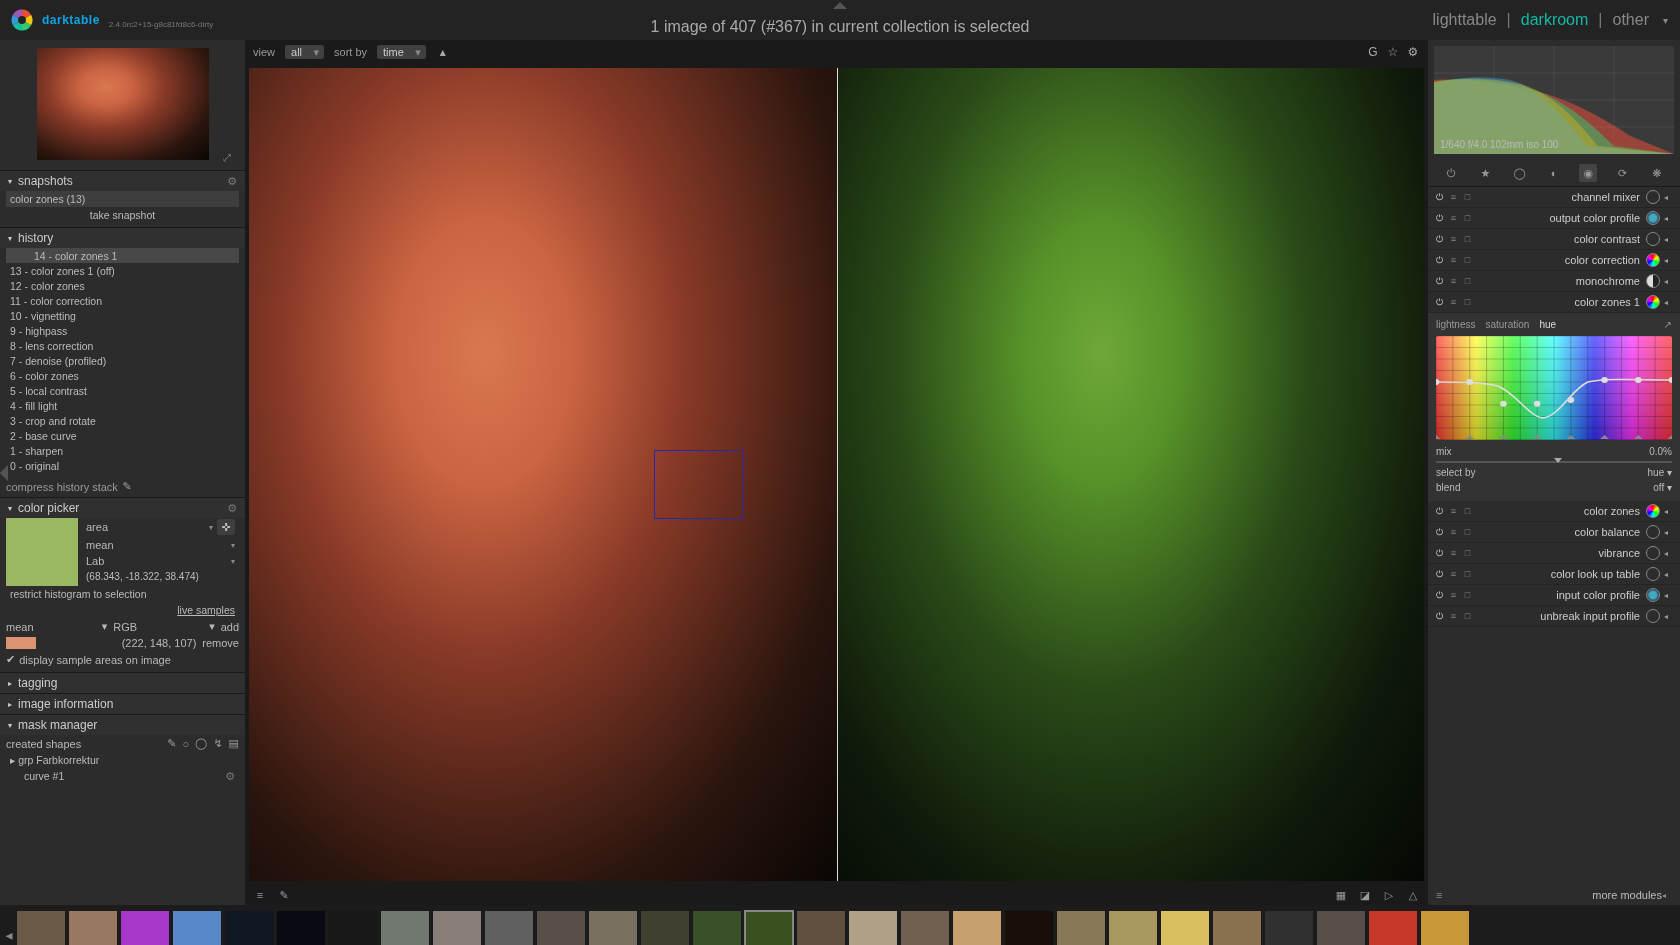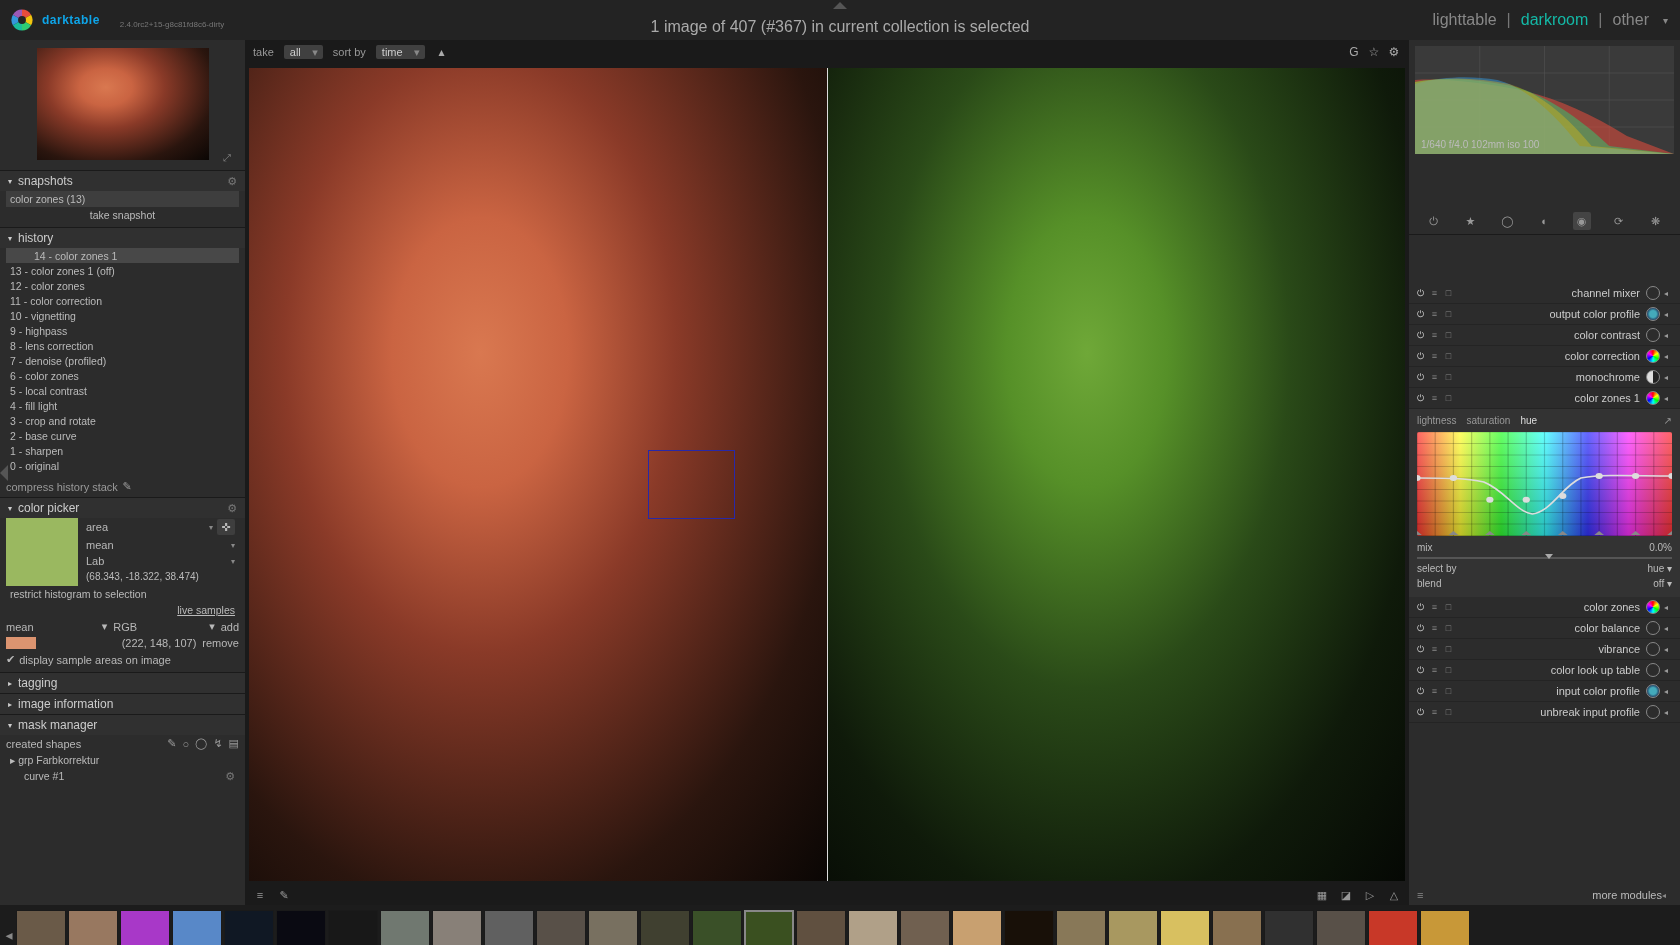--- a/index.html
+++ b/index.html
@@ -1,31 +1,31 @@
 <!DOCTYPE html>
 <html><head>
 <meta charset="utf-8">
 <style>
 * { margin:0; padding:0; box-sizing:border-box; font-family:Arial,Helvetica,sans-serif; }
 body { background:#232323; color:#b8b8b8; font-size:11px; width:1680px; height:945px; overflow:hidden; user-select:none; }
 .top-bar { height:40px; display:flex; align-items:center; position:relative; }
 .logo { display:flex; align-items:center; padding-left:8px; }
 .logo-icon { width:28px; height:28px; margin-right:6px; }
 .logo-text { font-size:12px; font-weight:bold; color:#0ea5e9; letter-spacing:.5px; }
-.logo-ver { font-size:8px; color:#777; margin-left:20px; margin-top:8px; }
+.logo-ver { font-size:8px; color:#777; margin-left:9px; margin-top:8px; }
 .status-center { position:absolute; left:50%; transform:translateX(-50%); font-size:16px; color:#aaa; top:18px; }
 .tri-top { position:absolute; left:50%; transform:translateX(-50%); top:2px; width:0;height:0;border-left:7px solid transparent;border-right:7px solid transparent;border-bottom:7px solid #555; }
 .view-tabs { margin-left:auto; display:flex; align-items:center; padding-right:12px; gap:10px; font-size:16px; }
 .view-tab { color:#888; cursor:pointer; }
 .view-tab.active { color:#14b8a6; }
 .sep { color:#777; }
 .drop-arrow { color:#888; font-size:10px; margin-left:4px; }
 .content { display:flex; height:865px; }
 .left-panel, .right-panel { background:#2c2c2c; width:245px; flex-shrink:0; display:flex; flex-direction:column; overflow:hidden; }
-.right-panel { width:271px;gap:48px; }
+.right-panel { width:252px; }
 .center { flex:1; display:flex; flex-direction:column; background:#1a1a1a; }
 .toolbar { height:24px; display:flex; align-items:center; padding:0 8px; gap:10px; font-size:11px; color:#aaa; }
 .tb-label { color:#999; }
 .tb-select { background:#404040; padding:1px 22px 1px 6px; border-radius:2px; position:relative; color:#ccc; }
 .tb-select::after { content:"▾"; position:absolute; right:5px; top:1px; color:#888; }
 .tb-right { margin-left:auto; display:flex; gap:6px; }
 .tb-icon { width:14px; height:14px; display:flex; align-items:center; justify-content:center; color:#aaa; cursor:pointer; font-size:12px; }
 .canvas-wrap { flex:1; position:relative; background:#3a3a3a; margin:4px; overflow:hidden; }
 .canvas-split { position:absolute; inset:0; display:flex; }
 .split-half { flex:1; position:relative; overflow:hidden; }
@@ -266,21 +266,21 @@
         <div class="small-row" style="display:flex">
             <span style="padding-left:14px">curve #1</span>
             <span style="margin-left:auto" class="sec-gear">⚙</span>
           </div>
       </div>
     </div>
   </div>
 
   <div class="center">
     <div class="toolbar">
-      <span class="tb-label">take</span>
+      <span class="tb-label">view</span>
       <span class="tb-select">all</span>
       <span class="tb-label">sort by</span>
       <span class="tb-select">time</span>
       <span class="tb-icon">▴</span>
       <div class="tb-right">
         <span class="tb-icon">G</span>
         <span class="tb-icon">☆</span>
         <span class="tb-icon">⚙</span>
       </div>
     </div>

